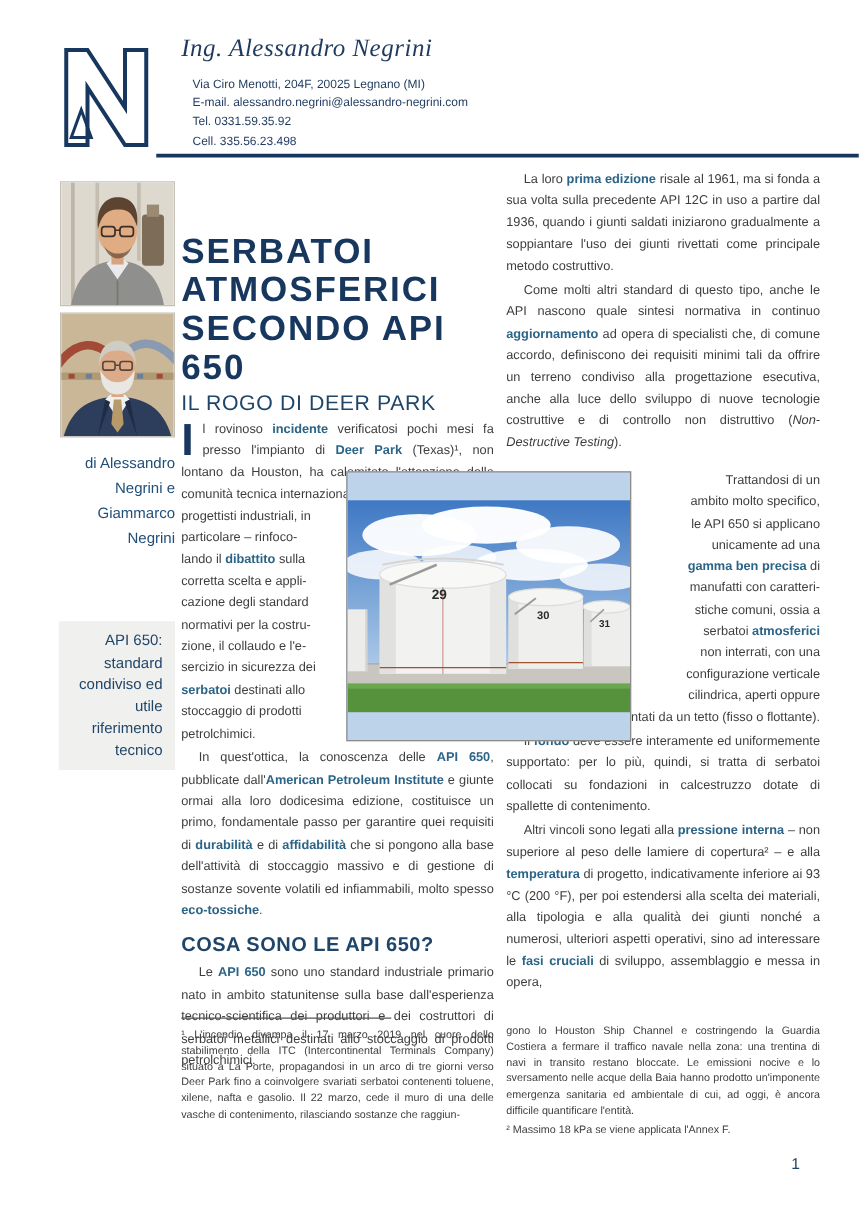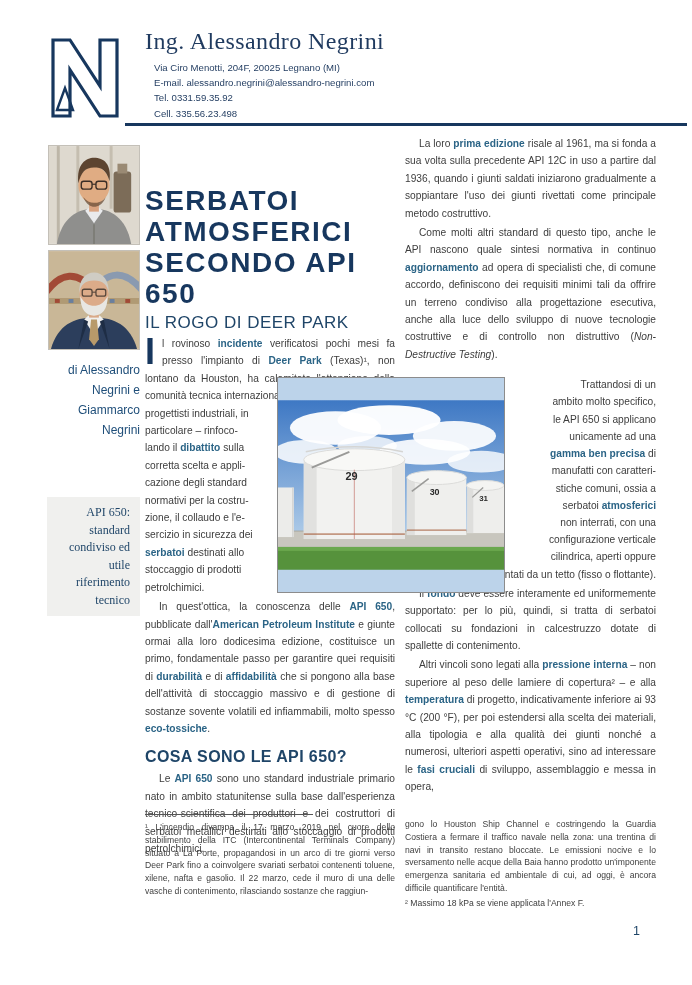--- a/index.html
+++ b/index.html
@@ -6,39 +6,40 @@
   html,body { background:#888; }
   .page {
     position:relative; width:692px; height:985px; background:#ffffff;
     margin:0 auto; overflow:hidden;
     font-family:"Liberation Sans", sans-serif;
   }
   
   .logo { position:absolute; left:48px; top:36px; width:74px; height:84px; }
   .lh-name {
     position:absolute; left:145px; top:28px;
-    font-family:"Liberation Serif", serif; font-size:24px; color:#1f3a5f;
+    font-family:"Liberation Serif", serif; font-size:20px; color:#1f3a5f;
     letter-spacing:.4px;
+    font-style:italic;
   }
   .lh-left { position:absolute; left:154px; top:60px; font-size:9.6px; line-height:15.2px; color:#1f3a5f; }
   .lh-right { position:absolute; right:37px; top:60px; font-size:9.6px; line-height:15.2px; color:#1f3a5f; text-align:right; }
   .lh-rule { position:absolute; left:125px; right:5px; top:123px; height:3px; background:#17375e; }
   
   .photo { position:absolute; left:48px; width:92px; height:100px; border:1px solid #c4c0b8; }
   .photo svg { display:block; width:100%; height:100%; }
   .photo1 { top:145px; }
   .photo2 { top:250px; }
   .byline {
     position:absolute; left:40px; top:360px; width:100px;
     text-align:right; color:#1f4e79; font-size:12px; line-height:20px;
   }
   .quote-box {
     position:absolute; left:47px; top:497px; width:93px;
     background:#f0f0ee; padding:7px 10px;
-    text-align:right; color:#1f4568; font-size:12px; line-height:17.5px;font-family:Liberation Serif, serif;
+    text-align:right; color:#1f4568; font-size:12px; line-height:17.5px;
   }
   
   .col-left  { position:absolute; left:145px; top:145px; width:250px; }
   .col-right { position:absolute; left:405px; top:133px; width:251px; }
   .art-title {
     color:#17375e; font-weight:bold; font-size:28px; line-height:31px;
     letter-spacing:1.5px;
     margin-top:40px;
   }
   .art-subtitle { color:#1f4568; font-size:17px; letter-spacing:.5px; margin-top:4px; }

